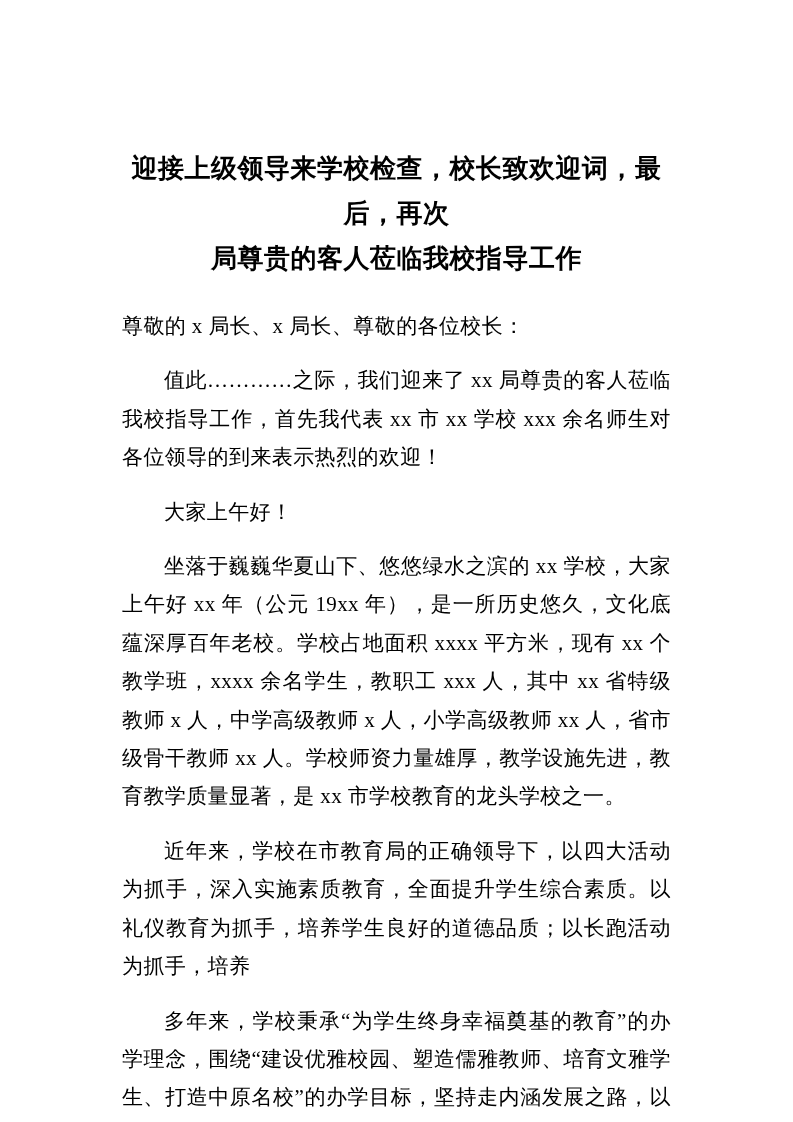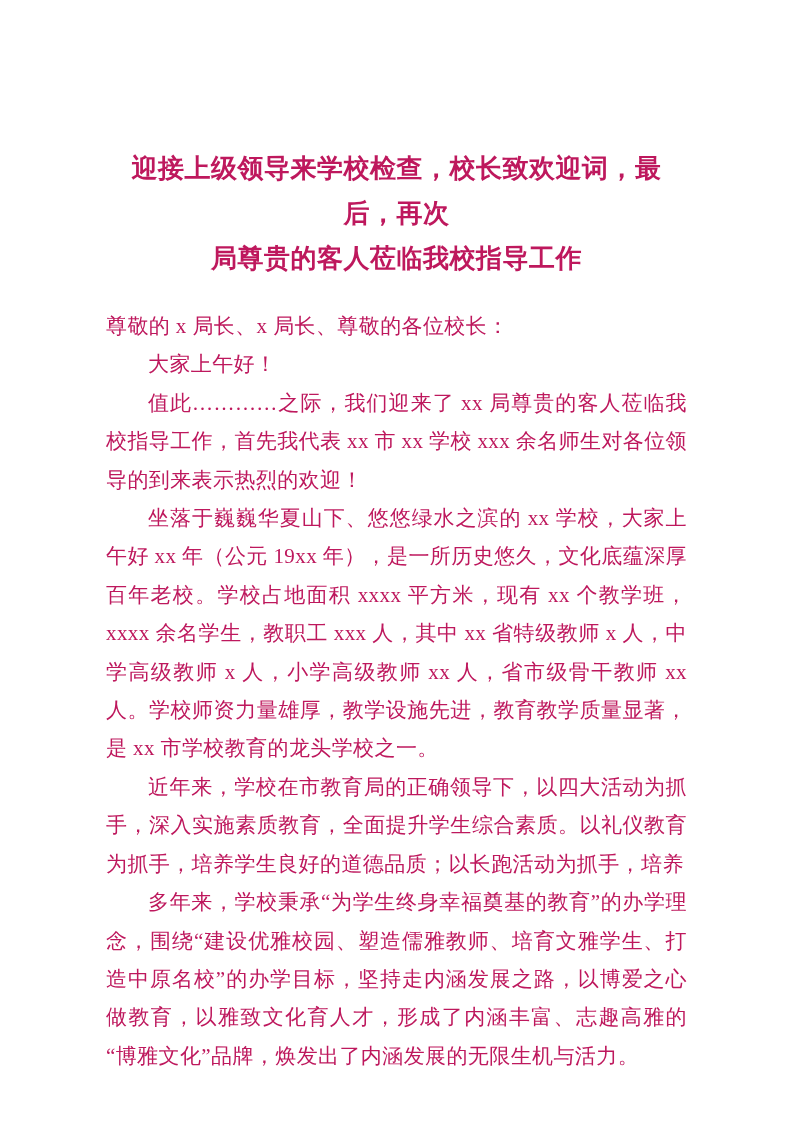--- a/index.html
+++ b/index.html
@@ -6,54 +6,54 @@
     margin: 0;
     padding: 0;
     background: #ffffff;
   }
   .page {
     position: relative;
     width: 793px;
     height: 1122px;
     margin: 0 auto;
     background: #ffffff;
-    color: #be185d;
+    color: #000000;
     box-sizing: border-box;
     padding: 146px 106px 0 106px;
     overflow: hidden;
     font-family: "Liberation Serif", "DejaVu Serif", serif;
   }
   .doc-title {
     font-size: 26px;
     font-weight: bold;
     line-height: 45px;
     text-align: center;
     margin: 0 0 26px 0;
     letter-spacing: 0.5px;
   }
   .doc-body p {
     font-size: 21px;
     line-height: 38.4px;
-    margin: 0;
+    margin: 16px;
     text-align: justify;
     letter-spacing: 0.4px;
   }
   .doc-body p.indent {
     text-indent: 2em;
   }
 </style>
 </head>
 <body>
 
 <div class="page">
   <h1 class="doc-title">
     <span>迎接上级领导来学校检查，校长致欢迎词，最后，再次</span><br>
     <span>局尊贵的客人莅临我校指导工作</span>
   </h1>
   <div class="doc-body">
     <p>尊敬的 x 局长、x 局长、尊敬的各位校长：</p>
+    <p class="indent">值此…………之际，我们迎来了 xx 局尊贵的客人莅临我校指导工作，首先我代表 xx 市 xx 学校 xxx 余名师生对各位领导的到来表示热烈的欢迎！</p>
     <p class="indent">大家上午好！</p>
-    <p class="indent">值此…………之际，我们迎来了 xx 局尊贵的客人莅临我校指导工作，首先我代表 xx 市 xx 学校 xxx 余名师生对各位领导的到来表示热烈的欢迎！</p>
     <p class="indent">坐落于巍巍华夏山下、悠悠绿水之滨的 xx 学校，大家上午好 xx 年（公元 19xx 年），是一所历史悠久，文化底蕴深厚百年老校。学校占地面积 xxxx 平方米，现有 xx 个教学班，xxxx 余名学生，教职工 xxx 人，其中 xx 省特级教师 x 人，中学高级教师 x 人，小学高级教师 xx 人，省市级骨干教师 xx 人。学校师资力量雄厚，教学设施先进，教育教学质量显著，是 xx 市学校教育的龙头学校之一。</p>
     <p class="indent">近年来，学校在市教育局的正确领导下，以四大活动为抓手，深入实施素质教育，全面提升学生综合素质。以礼仪教育为抓手，培养学生良好的道德品质；以长跑活动为抓手，培养</p>
     <p class="indent">多年来，学校秉承“为学生终身幸福奠基的教育”的办学理念，围绕“建设优雅校园、塑造儒雅教师、培育文雅学生、打造中原名校”的办学目标，坚持走内涵发展之路，以博爱之心做教育，以雅致文化育人才，形成了内涵丰富、志趣高雅的“博雅文化”品牌，焕发出了内涵发展的无限生机与活力。</p>
   </div>
 </div>
 
 </body></html>

